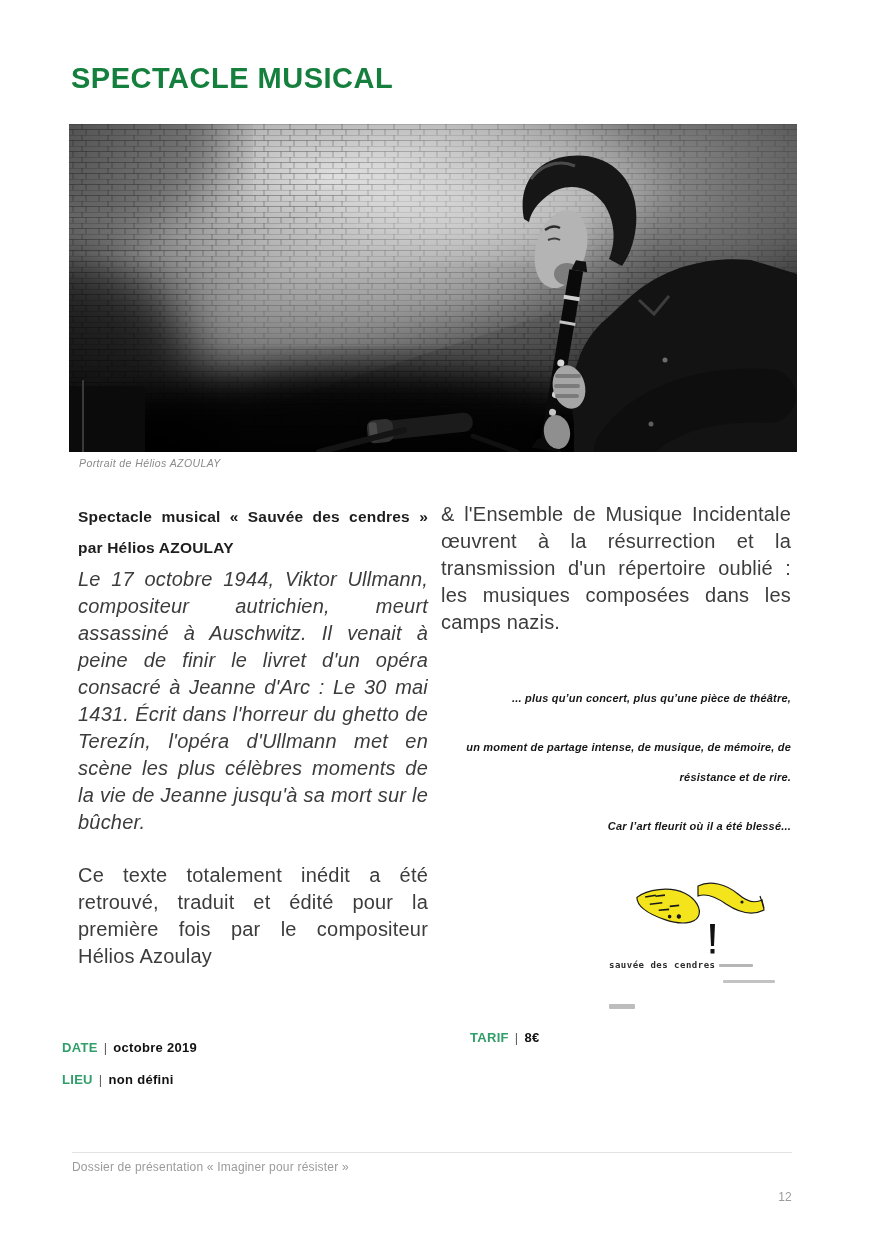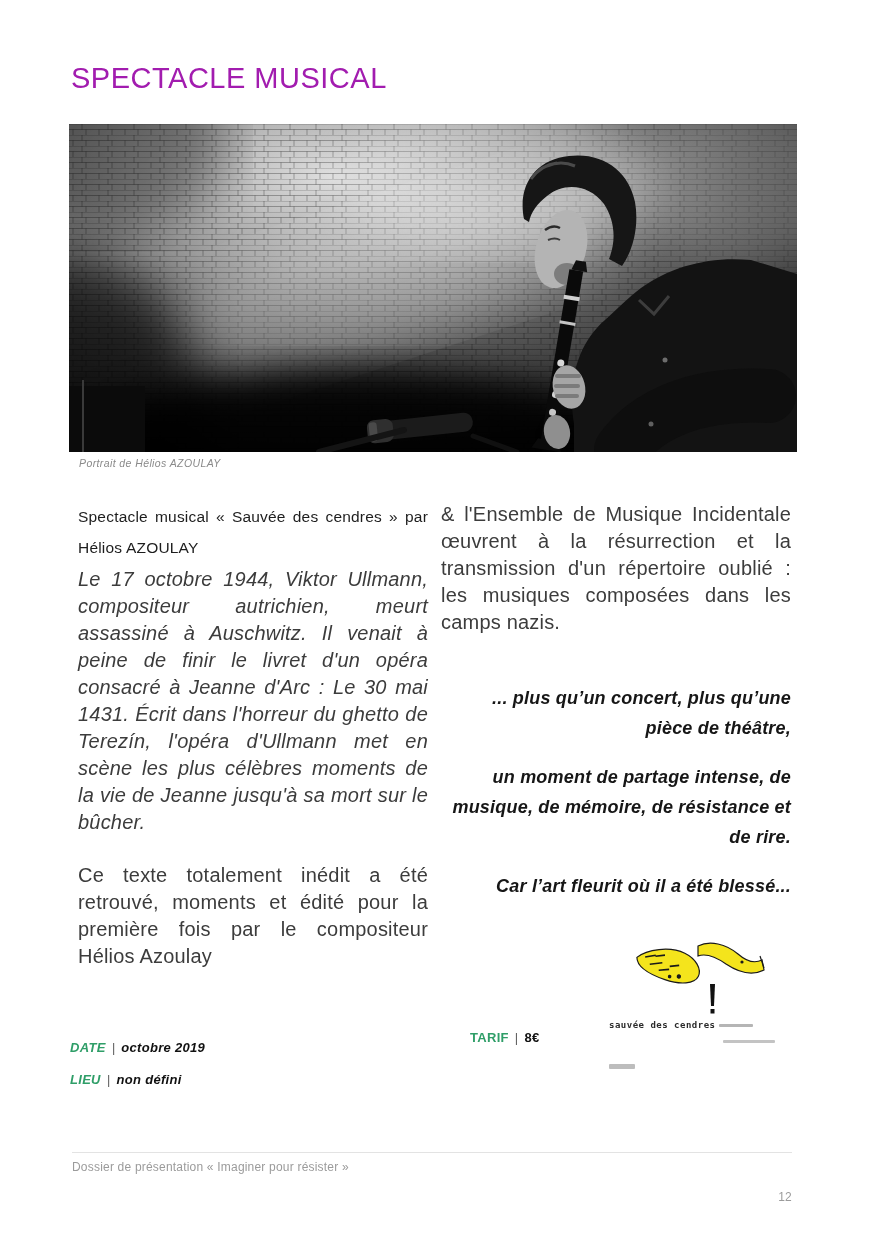--- a/index.html
+++ b/index.html
@@ -3,72 +3,72 @@
 <meta charset="utf-8">
 <style>
   html,body{margin:0;padding:0;background:#ffffff;}
   .page{
     position:relative;width:874px;height:1240px;background:#ffffff;
     font-family:"Liberation Sans", sans-serif;color:#222;overflow:hidden;
   }
   
   .doc-title{
     position:absolute;left:71px;top:62px;margin:0;
-    font-size:29px;font-weight:normal;letter-spacing:.5px;color:#a21caf;
+    font-size:29px;font-weight:bold;letter-spacing:.5px;color:#15803d;
   }
   
   .photo{
     position:absolute;left:69px;top:124px;width:728px;height:328px;
     background:#111;overflow:hidden;
   }
   .photo svg{display:block;width:100%;height:100%;}
   .photo-caption{
     position:absolute;left:79px;top:457px;
     font-size:10.5px;font-style:italic;color:#8a8a8a;letter-spacing:.4px;
   }
   
   .columns{
     position:absolute;left:78px;top:501px;width:713px;
     display:flex;gap:13px;
   }
   .col{width:350px;}
   .col-heading{
-    margin:0 0 3px 0;font-size:15.5px;line-height:31px;font-weight:normal;
+    margin:0 0 3px 0;font-size:15.5px;line-height:31px;font-weight:bold;
     color:#1d1d1d;text-align:justify;letter-spacing:.2px;
   }
   .para{
     margin:0;font-size:20px;line-height:27px;color:#3c3c3c;
     text-align:justify;letter-spacing:.2px;
   }
   .para.italic{font-style:italic;}
   .para + .para{margin-top:26px;}
   .quotes{margin-top:47px;text-align:right;}
   .quote{
-    margin:0;font-size:18px;line-height:30px;font-weight:bold;font-style:italic;
+    margin:0;font-size:11px;line-height:30px;font-weight:bold;font-style:italic;
     color:#161616;letter-spacing:.2px;
   }
   .quote + .quote{margin-top:19px;}
   
   .logo{
     margin:25px 2px 0 auto;width:180px;
   }
   .logo svg{display:block;margin:0 auto;}
   .logo-text-row{
     margin-top:2px;font-family:"DejaVu Sans Mono", monospace;
     font-size:9px;font-weight:bold;color:#2b2b2b;letter-spacing:.5px;
     white-space:nowrap;
   }
   .smudge{display:inline-block;vertical-align:middle;background:#b5b5b5;height:3px;border-radius:1px;}
   .smudge.s1{width:34px;margin-left:3px;}
   .smudge-row{margin-top:2px;text-align:right;padding-right:14px;}
   .smudge.s2{width:52px;height:3px;background:#c3c3c3;}
   .smudge-row2{margin-top:7px;}
   .smudge.s3{width:26px;height:5px;background:#bdbdbd;}
   
-  .details-left{position:absolute;left:70px;top:1040px;font-style:italic;}
+  .details-left{position:absolute;left:62px;top:1040px;}
   .details-right{position:absolute;left:470px;top:1030px;width:312px;}
   .detail-row{font-size:13px;font-weight:bold;letter-spacing:.3px;}
   .details-left .detail-row + .detail-row{margin-top:17px;}
   .details-right .detail-row + .detail-row{margin-top:21px;}
   .detail-row.wrap{line-height:24px;font-size:13.5px;}
   .d-label{color:#2f9e68;}
   .d-sep{color:#5f5f5f;font-weight:normal;padding:0 6px;}
   .d-sep.tight{padding:0 2px 0 6px;}
   .d-value{color:#111;}
   
@@ -165,21 +165,21 @@
       </g>
     </svg>
   </div>
 
   <div class="photo-caption">Portrait de Hélios AZOULAY</div>
 
   <div class="columns">
     <div class="col">
       <h2 class="col-heading">Spectacle musical « Sauvée des cendres » par Hélios AZOULAY</h2>
       <p class="para italic">Le 17 octobre 1944, Viktor Ullmann, compositeur autrichien, meurt assassiné à Auschwitz. Il venait à peine de finir le livret d'un opéra consacré à Jeanne d'Arc : Le 30 mai 1431. Écrit dans l'horreur du ghetto de Terezín, l'opéra d'Ullmann met en scène les plus célèbres moments de la vie de Jeanne jusqu'à sa mort sur le bûcher.</p>
-      <p class="para">Ce texte totalement inédit a été retrouvé, moments et édité pour la première fois par le compositeur Hélios Azoulay</p>
+      <p class="para">Ce texte totalement inédit a été retrouvé, traduit et édité pour la première fois par le compositeur Hélios Azoulay</p>
     </div>
     <div class="col">
       <p class="para">&amp; l'Ensemble de Musique Incidentale œuvrent à la résurrection et la transmission d'un répertoire oublié : les musiques composées dans les camps nazis.</p>
       <div class="quotes">
         <p class="quote">... plus qu’un concert, plus qu’une pièce de théâtre,</p>
         <p class="quote">un moment de partage intense, de musique, de mémoire, de résistance et de rire.</p>
         <p class="quote">Car l’art fleurit où il a été blessé...</p>
       </div>
       <div class="logo">
         <svg width="170" height="92" viewBox="0 0 170 92">

